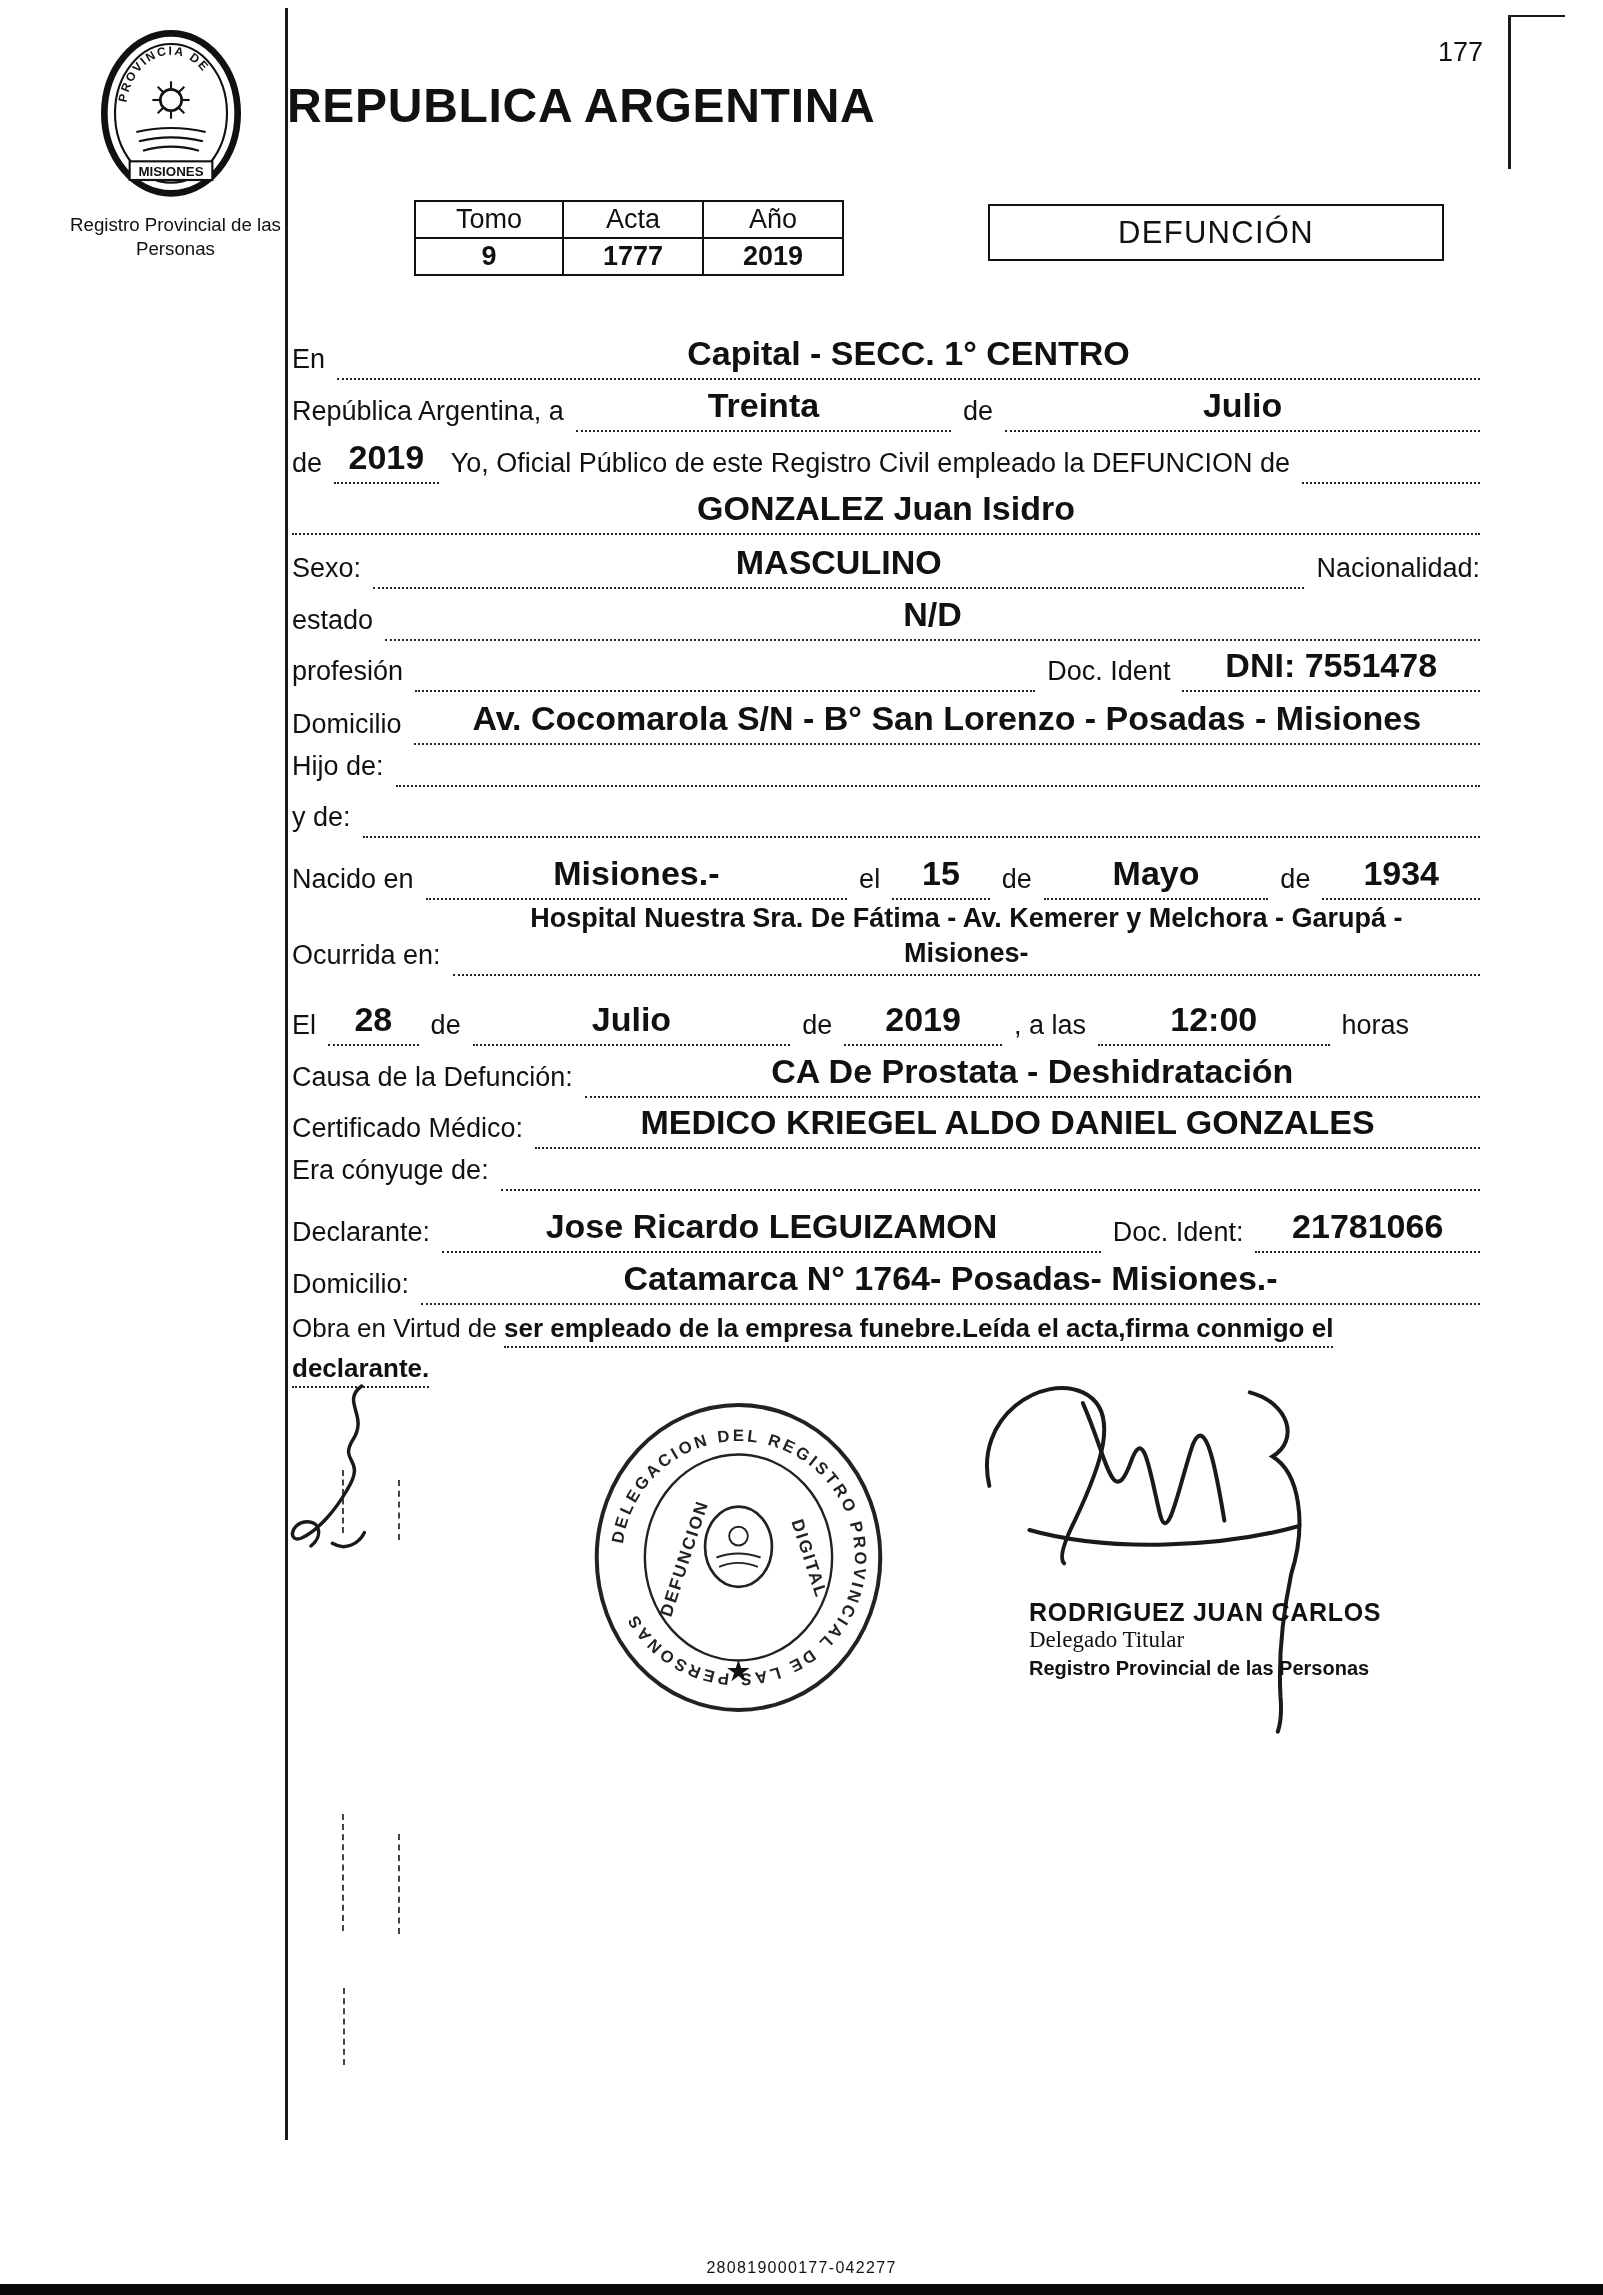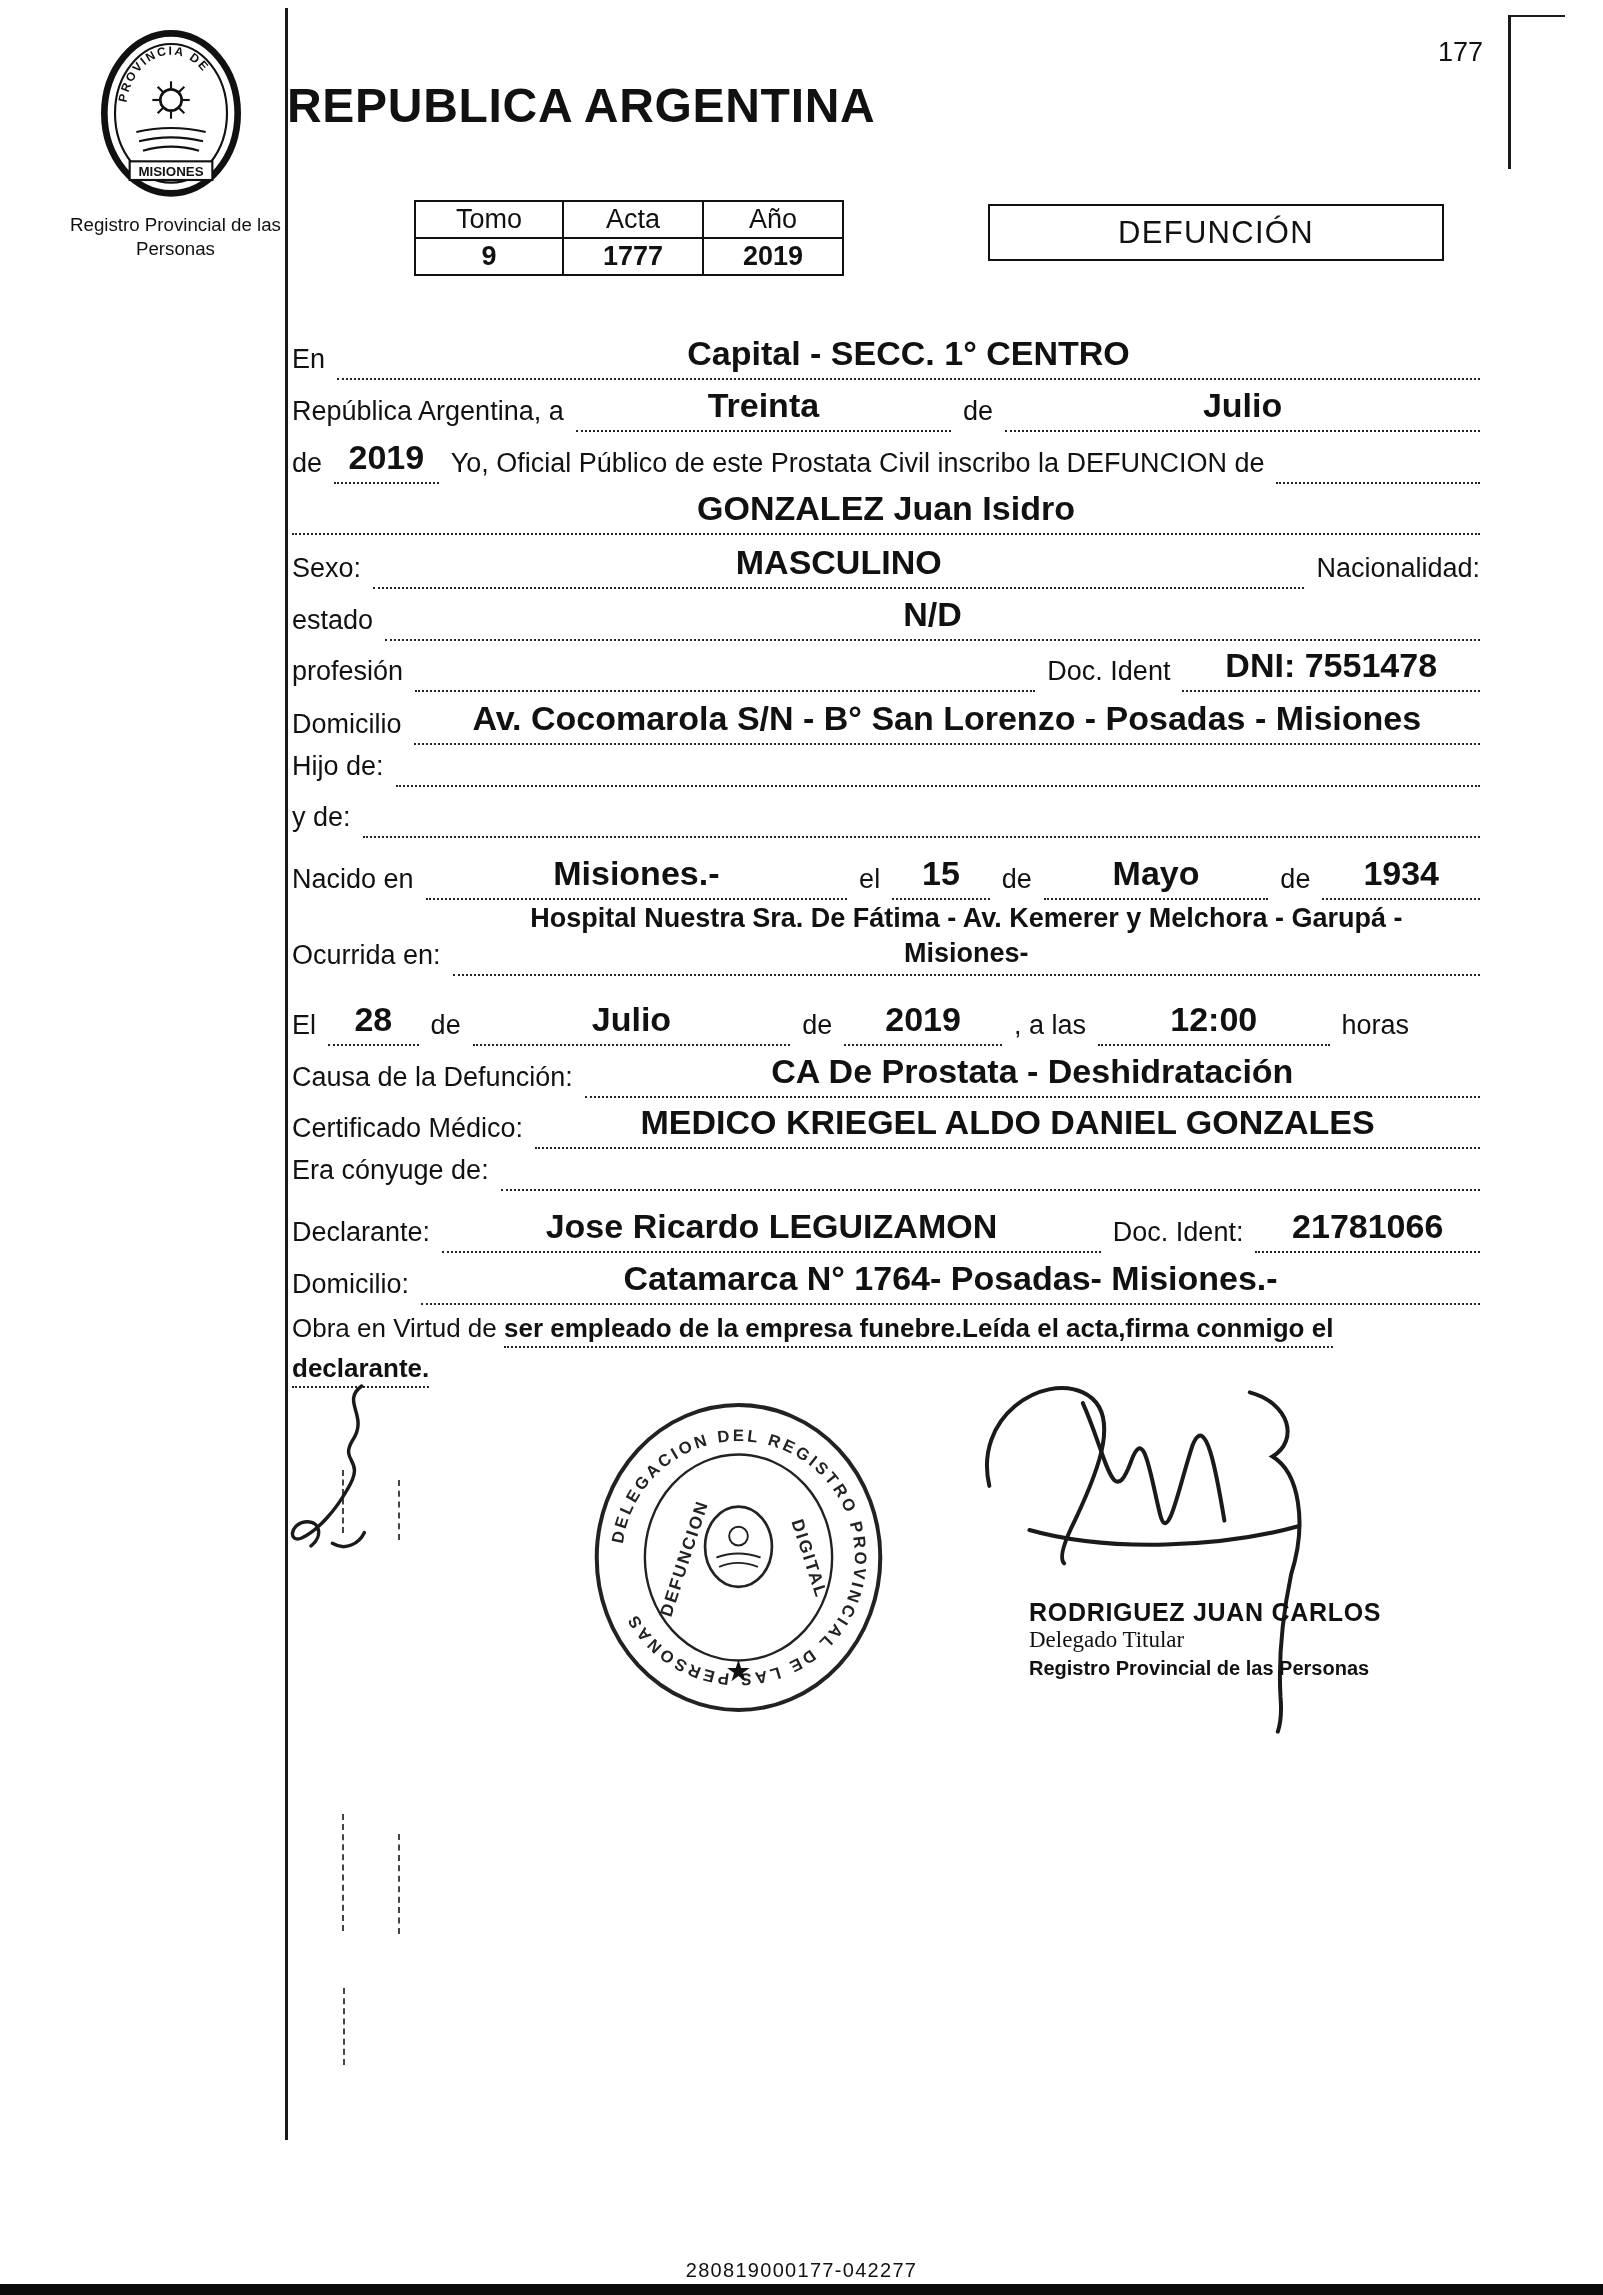--- a/index.html
+++ b/index.html
@@ -46,21 +46,21 @@
   .u19{font-weight:bold;border-bottom:2.7px dotted #222;padding-bottom:2.7px}
 
   
   .signer{position:absolute;left:1029px;top:1598px;width:374px;text-align:left}
   .signer .nm{font-size:25px;font-weight:bold;letter-spacing:0.7px}
   .signer .tt{font-size:23px;font-family:"Liberation Serif",serif;margin-top:0}
   .signer .org{font-size:20px;font-weight:bold;margin-top:4px}
 
   
   .footer-code{position:absolute;left:0;right:0;top:2259px;text-align:center;
-    font-size:20px;letter-spacing:1.3px}
+    font-size:16px;letter-spacing:1.3px}
   .footer-bar{position:absolute;left:0;right:0;bottom:0;height:10.7px;background:#0a0a0a}
 
   svg{display:block}
 </style>
 </head>
 <body>
 
 <div class="vline" style="left:285px;top:8px;width:2.7px;height:2132px"></div>
 <div class="vline" style="left:1508px;top:14.7px;width:2.7px;height:154px"></div>
 <div class="hline" style="left:1508px;top:14.7px;width:57px;height:2.7px"></div>
@@ -126,21 +126,21 @@
 <div class="row" style="top:386px">
   <span class="lbl">República Argentina, a</span>
   <span class="dval" style="flex:1.1">Treinta</span>
   <span class="lbl">de</span>
   <span class="dval" style="flex:1.4">Julio</span>
 </div>
 
 <div class="row" style="top:438px">
   <span class="lbl">de</span>
   <span class="dval" style="width:94px">2019</span>
-  <span class="lbl">Yo, Oficial Público de este Prostata Civil inscribo la DEFUNCION de</span>
+  <span class="lbl">Yo, Oficial Público de este Registro Civil empleado la DEFUNCION de</span>
   <span class="dval grow"></span>
 </div>
 
 <div class="row" style="top:489px">
   <span class="dval grow">GONZALEZ Juan Isidro</span>
 </div>
 
 <div class="row" style="top:543px">
   <span class="lbl">Sexo:</span>
   <span class="dval" style="flex:1">MASCULINO</span>

